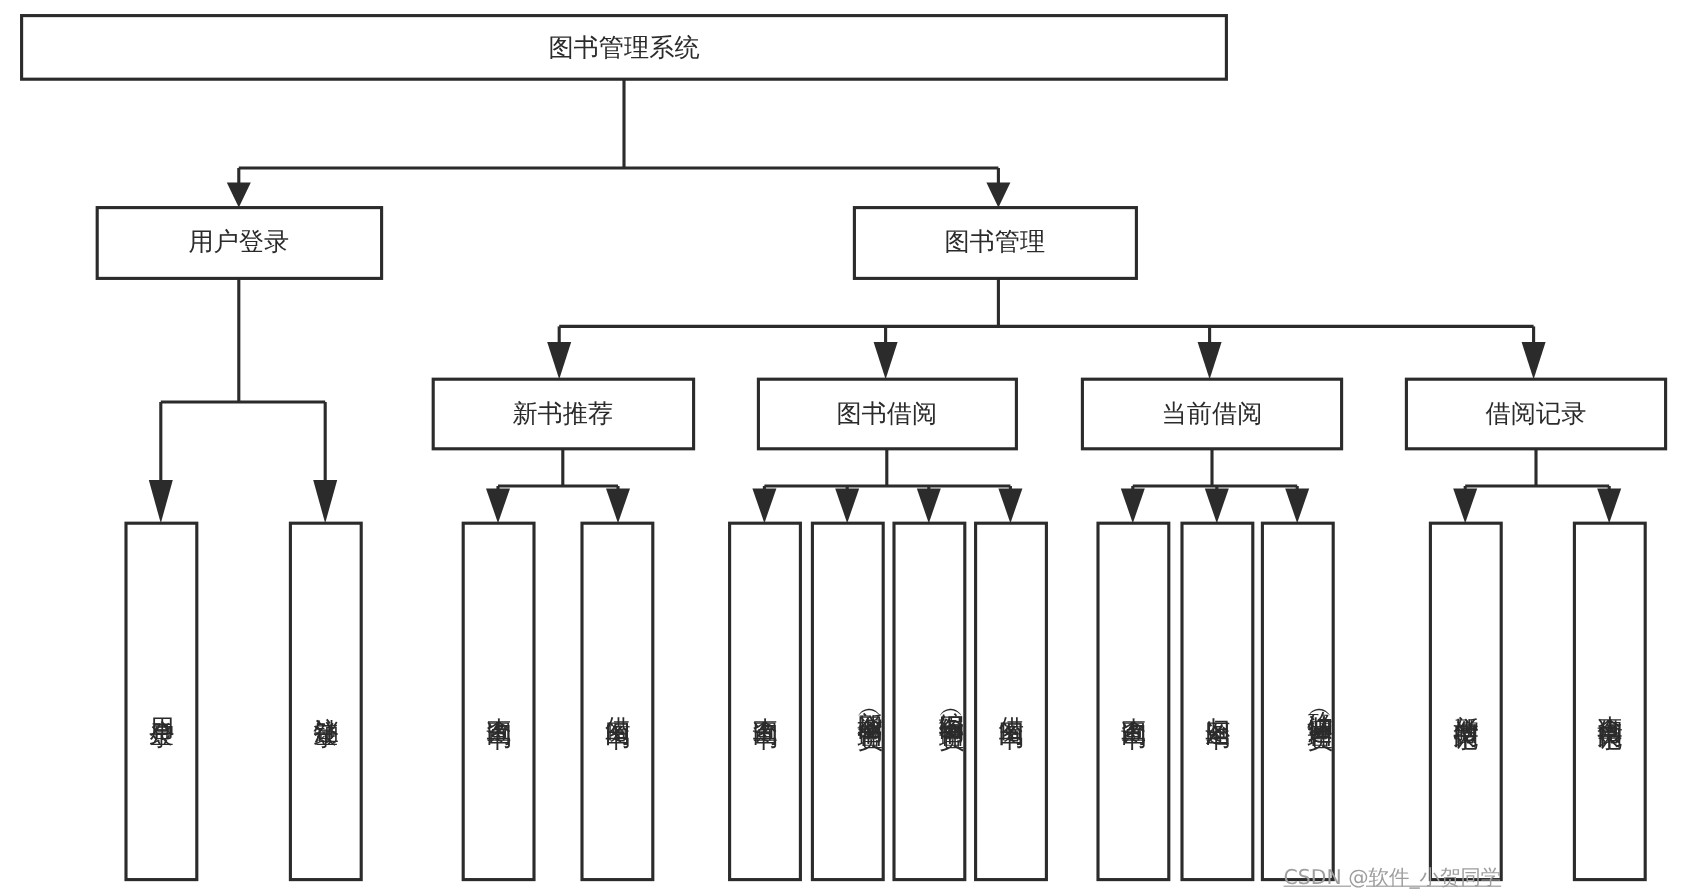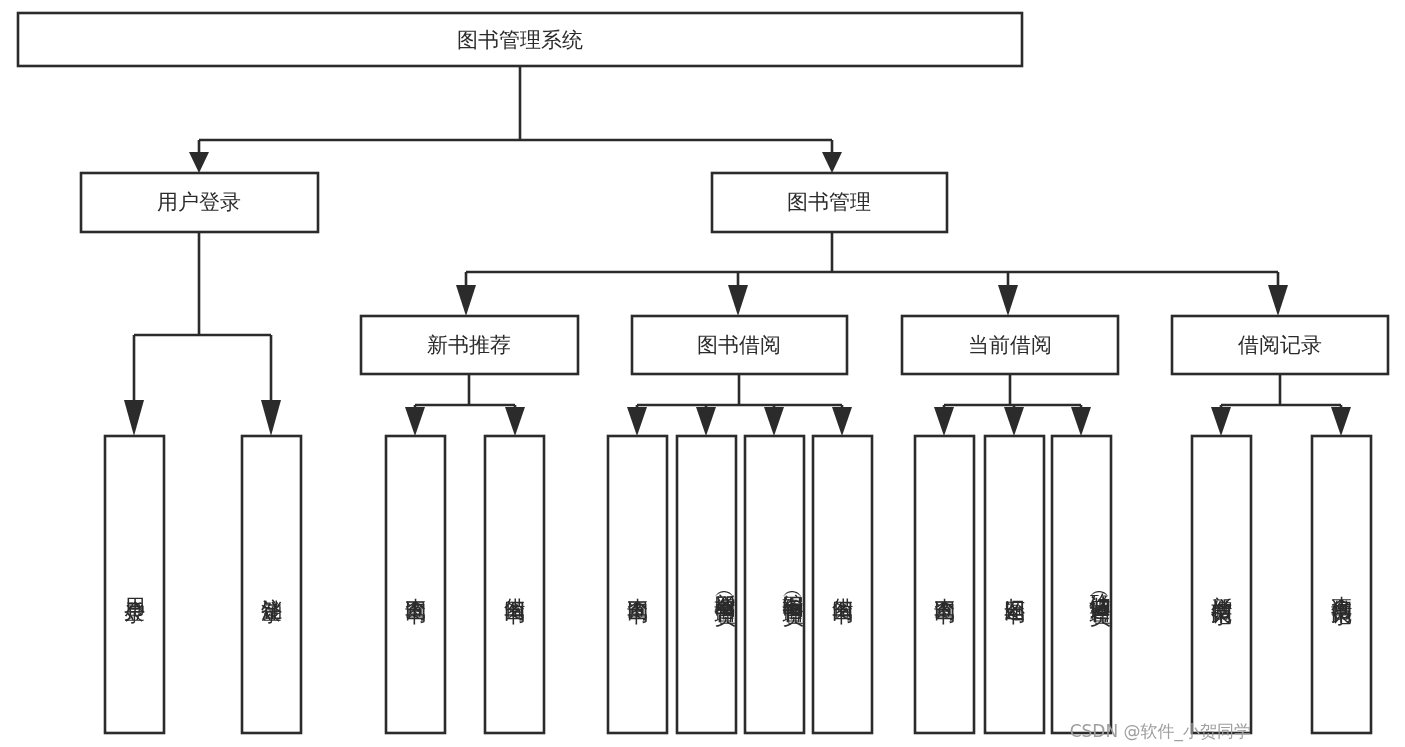--- a/index.html
+++ b/index.html
@@ -64,20 +64,21 @@
     pointer-events: none;
   }
   .watermark {
     position: absolute;
     right: 8px;
     bottom: 4px;
     font-family: "DejaVu Sans", "Liberation Sans", sans-serif;
     font-size: 17px;
     color: #9e9e9e;
     white-space: nowrap;
+    text-decoration: underline;
   }
 </style>
 </head>
 <body>
 
 <div id="diagram-root">
 
   <svg class="flow" viewBox="0 0 1405 747">
 
     <g>

